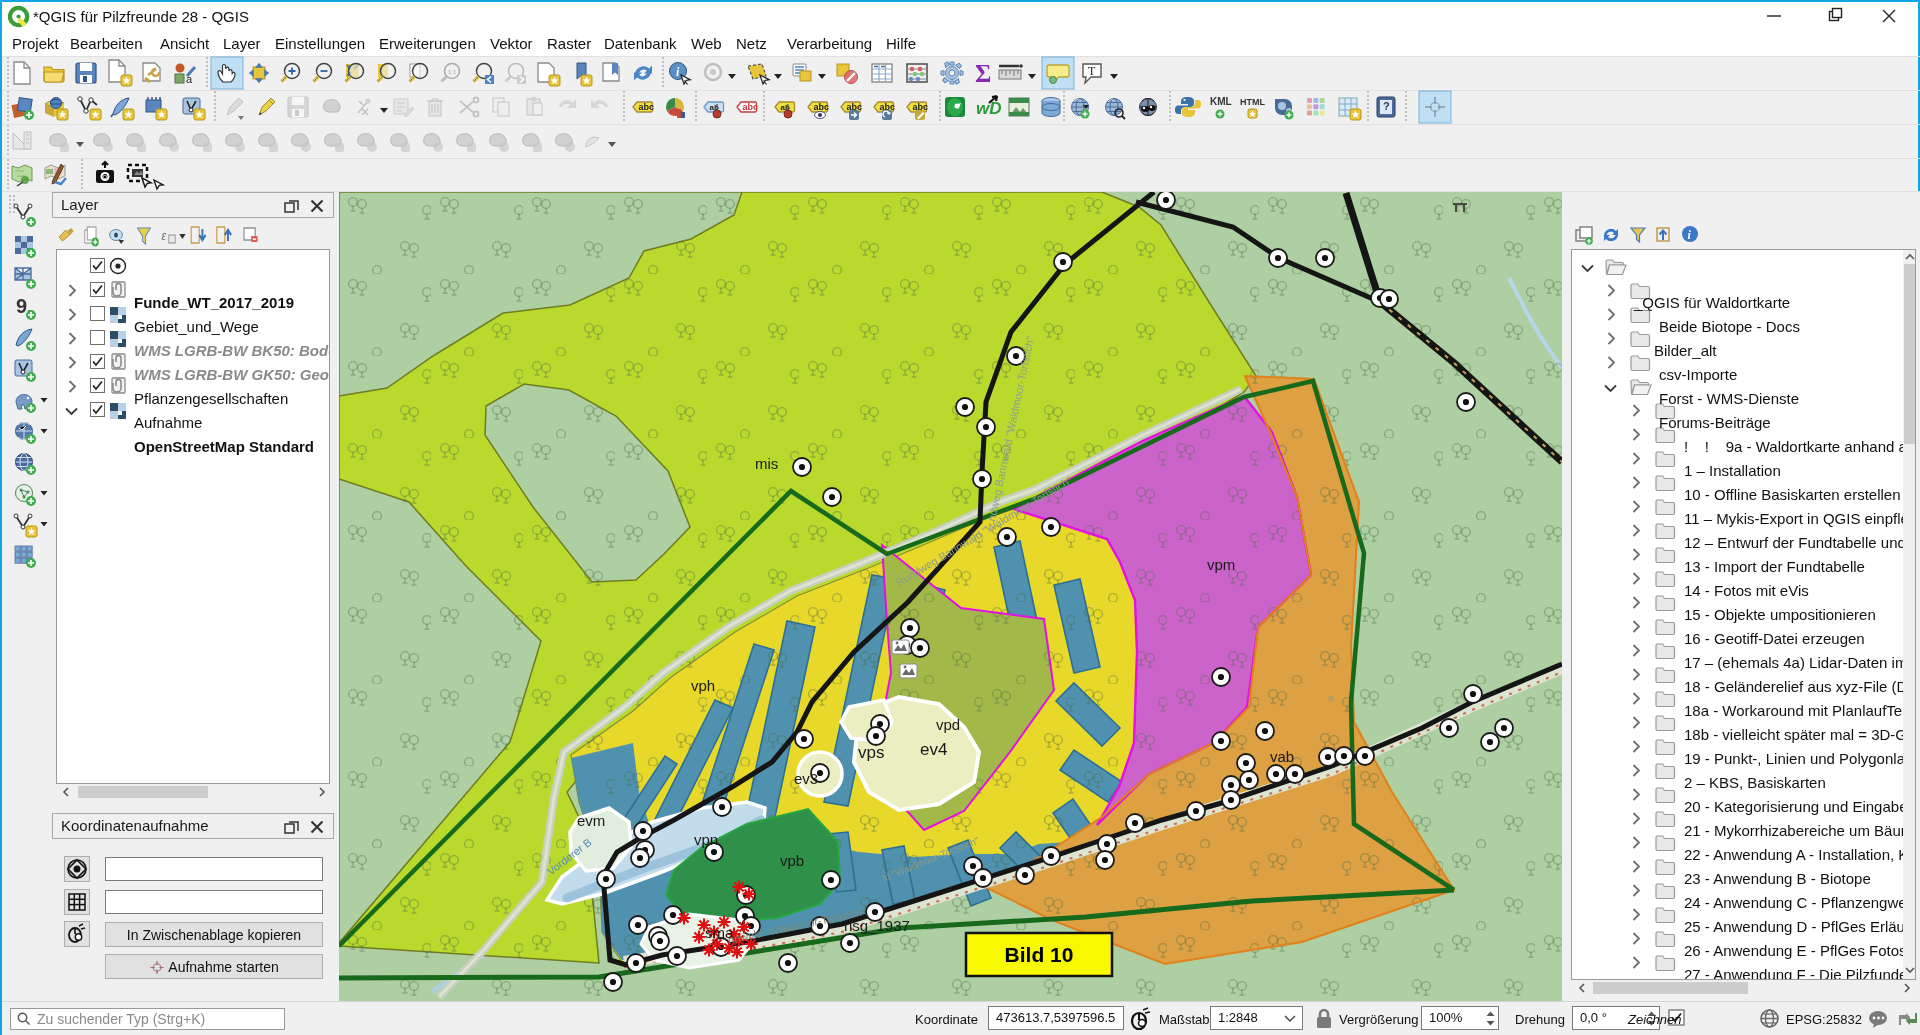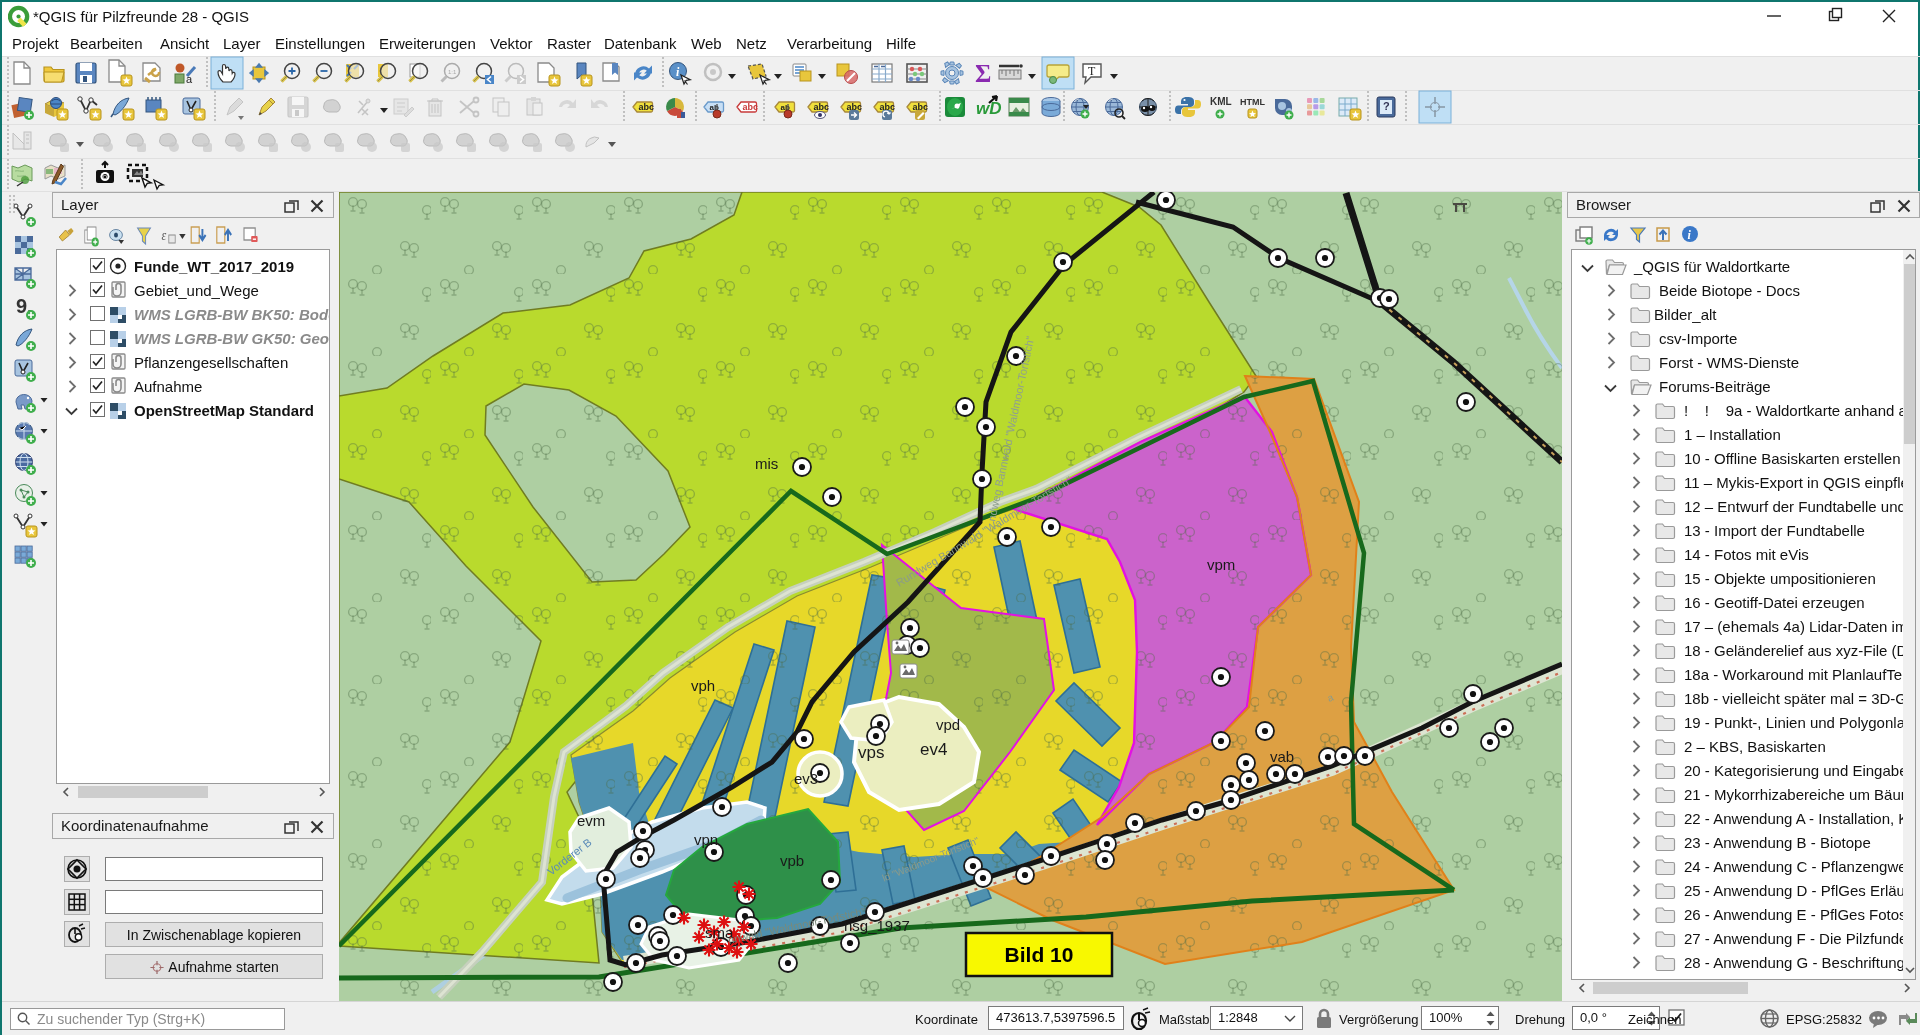--- a/index.html
+++ b/index.html
@@ -1,33 +1,33 @@
 <!DOCTYPE html>
 <html><head>
 <meta charset="utf-8">
 <style>
 *{margin:0;padding:0;box-sizing:border-box;}
 html,body{width:1920px;height:1035px;overflow:hidden;font-family:"Liberation Sans",sans-serif;background:#f0f0f0;}
-#win{position:absolute;left:0;top:0;width:1920px;height:1035px;border:2px solid #0f766e;background:#f0f0f0;padding-left:48px;}
+#win{position:absolute;left:0;top:0;width:1920px;height:1035px;border:2px solid #0ea5e9;background:#f0f0f0;padding-left:48px;}
 .abs{position:absolute;}
 
 #titlebar{position:absolute;left:0;top:0;width:100%;height:28px;background:#ffffff;}
 #title-text{position:absolute;left:31px;top:6px;font-size:15px;color:#111;}
 
 #menubar{position:absolute;left:0;top:28px;width:100%;height:26px;background:#ffffff;font-size:15px;color:#111;}
 .mi{position:absolute;top:5px;}
 
 #tb{position:absolute;left:0;top:54px;width:100%;height:136px;background:#f0f0f0;}
 
 #leftbar{position:absolute;left:0;top:190px;width:50px;height:810px;background:#f0f0f0;}
 .panel{position:absolute;background:#f0f0f0;}
 .ptitle{position:absolute;left:0;top:0;width:100%;height:26px;background:#f0f0f0;border:1px solid #a8a8a8;font-size:15px;color:#1a1a1a;}
 .ptitle span{position:absolute;left:8px;top:3px;}
 .white{background:#fff;border:1px solid #9a9a9a;}
-.row{position:absolute;white-space:nowrap;font-size:15px;color:#111;}
+.row{position:absolute;white-space:nowrap;font-size:15px;color:#111;margin-top:36px;}
 .gray-it{color:#8a8a8a;font-style:italic;font-weight:bold;}
 .bold{font-weight:bold;}
 .btn{position:absolute;background:#e1e1e1;border:1px solid #adadad;font-size:14px;color:#111;text-align:center;}
 .tfield{position:absolute;background:#fff;border:1px solid #7a7a7a;}
 
 #status{position:absolute;left:0;top:999px;width:1920px;height:34px;background:#f0f0f0;border-top:1px solid #d5d5d5;font-size:13px;color:#111;}
 </style>
 </head>
 <body>
 <div id="win">
@@ -1578,30 +1578,20 @@
         <text x="212" y="684" font-size="11" fill="#5a8ab8" transform="rotate(-38 212 684)">Vorderer B</text>
         <text x="990,510" y="510" font-size="10" fill="#8b9b8b" transform="rotate(-22 990 510)">ald "Waldmoor-Torfstich"</text>
         <g stroke="#4a4a42" stroke-width="2" fill="none">
           <path d="M1114 12 h14 M1117 12 v8 M1125 12 v8"></path>
         </g>
         <rect x="627" y="741" width="146" height="43" fill="#f8f800" stroke="#111" stroke-width="2.5"></rect>
         <text x="700" y="770" font-size="21" font-weight="bold" fill="#000" text-anchor="middle">Bild 10</text>
       </svg></div>
 
 <div class="panel" id="browser" style="left:1565px;top:190px;width:353px;height:810px;">
-  <div class="ptitle">
-        <span>Browser</span>
-    <svg class="abs" style="left:302px;top:5px" width="18" height="16" viewBox="0 0 18 16">
-          <rect x="1" y="5" width="9" height="9" fill="none" stroke="#333" stroke-width="1.5"></rect>
-          <path d="M5 3 h9 v9" fill="none" stroke="#333" stroke-width="1.5"></path>
-        </svg>
-    <svg class="abs" style="left:328px;top:5px" width="16" height="16" viewBox="0 0 16 16">
-          <path d="M2.5 2.5 L13.5 13.5 M13.5 2.5 L2.5 13.5" stroke="#333" stroke-width="2.2"></path>
-        </svg>
-  </div>
   <svg class="abs" style="left:6px;top:31px" width="340" height="26" viewBox="0 0 340 26">
     <g transform="translate(2,3)">
           <rect x="1" y="4" width="12" height="11" fill="none" stroke="#7a7a7a" stroke-width="1.4"></rect>
           <rect x="5" y="1" width="12" height="11" fill="#fff" stroke="#7a7a7a" stroke-width="1.4"></rect>
           <circle cx="14" cy="15" r="3.8" fill="#3fae4c"></circle>
           <path d="M14 13 v4.4 M11.8 15 h4.4" stroke="#fff" stroke-width="1.2"></path>
         </g>
     <g transform="translate(28,2)">
           <path d="M3 10 a7 7 0 0 1 12 -4 l2 -2 v6 h-6 l2 -2 a4.5 4.5 0 0 0 -7.5 2 Z" fill="#3a78c8"></path>
           <path d="M17 10 a7 7 0 0 1 -12 4 l-2 2 v-6 h6 l-2 2 a4.5 4.5 0 0 0 7.5 -2 Z" fill="#3a78c8"></path>
@@ -1773,21 +1763,21 @@
         <div style="margin:3px 0 0 7px;font-size:13px;">0,0 °</div>
     <svg class="abs" style="left:72px;top:2px" width="13" height="20" viewBox="0 0 13 20">
           <path d="M2.5 7 L6.5 2.5 L10.5 7" fill="#555"></path>
           <path d="M2.5 12 L6.5 16.5 L10.5 12" fill="#555"></path>
         </svg>
       </div>
   <svg class="abs" style="left:1666px;top:7px" width="18" height="18" viewBox="0 0 18 18">
         <rect x="1" y="1" width="15" height="15" fill="#fff" stroke="#707070" stroke-width="1.3"></rect>
         <path d="M4 8.5 L7 12 L13 4.5" fill="none" stroke="#222" stroke-width="1.8"></path>
       </svg>
-  <div class="abs" style="left:1626px;top:10px;">Zeichnen</div>
+  <div class="abs" style="left:1626px;top:10px;font-style:italic;">Zeichnen</div>
   <svg class="abs" style="left:1757px;top:6px" width="21" height="21" viewBox="0 0 21 21">
         <circle cx="10.5" cy="10.5" r="8.5" fill="none" stroke="#666" stroke-width="1.6"></circle>
         <ellipse cx="10.5" cy="10.5" rx="4" ry="8.5" fill="none" stroke="#666" stroke-width="1.4"></ellipse>
         <line x1="2" y1="10.5" x2="19" y2="10.5" stroke="#666" stroke-width="1.4"></line>
         <line x1="3.2" y1="6" x2="17.8" y2="6" stroke="#666" stroke-width="1.2"></line>
         <line x1="3.2" y1="15" x2="17.8" y2="15" stroke="#666" stroke-width="1.2"></line>
       </svg>
   <div class="abs" style="left:1784px;top:10px;">EPSG:25832</div>
   <svg class="abs" style="left:1865px;top:7px" width="24" height="22" viewBox="0 0 24 22">
         <ellipse cx="11" cy="9" rx="9" ry="7" fill="#7a7a7a"></ellipse>

